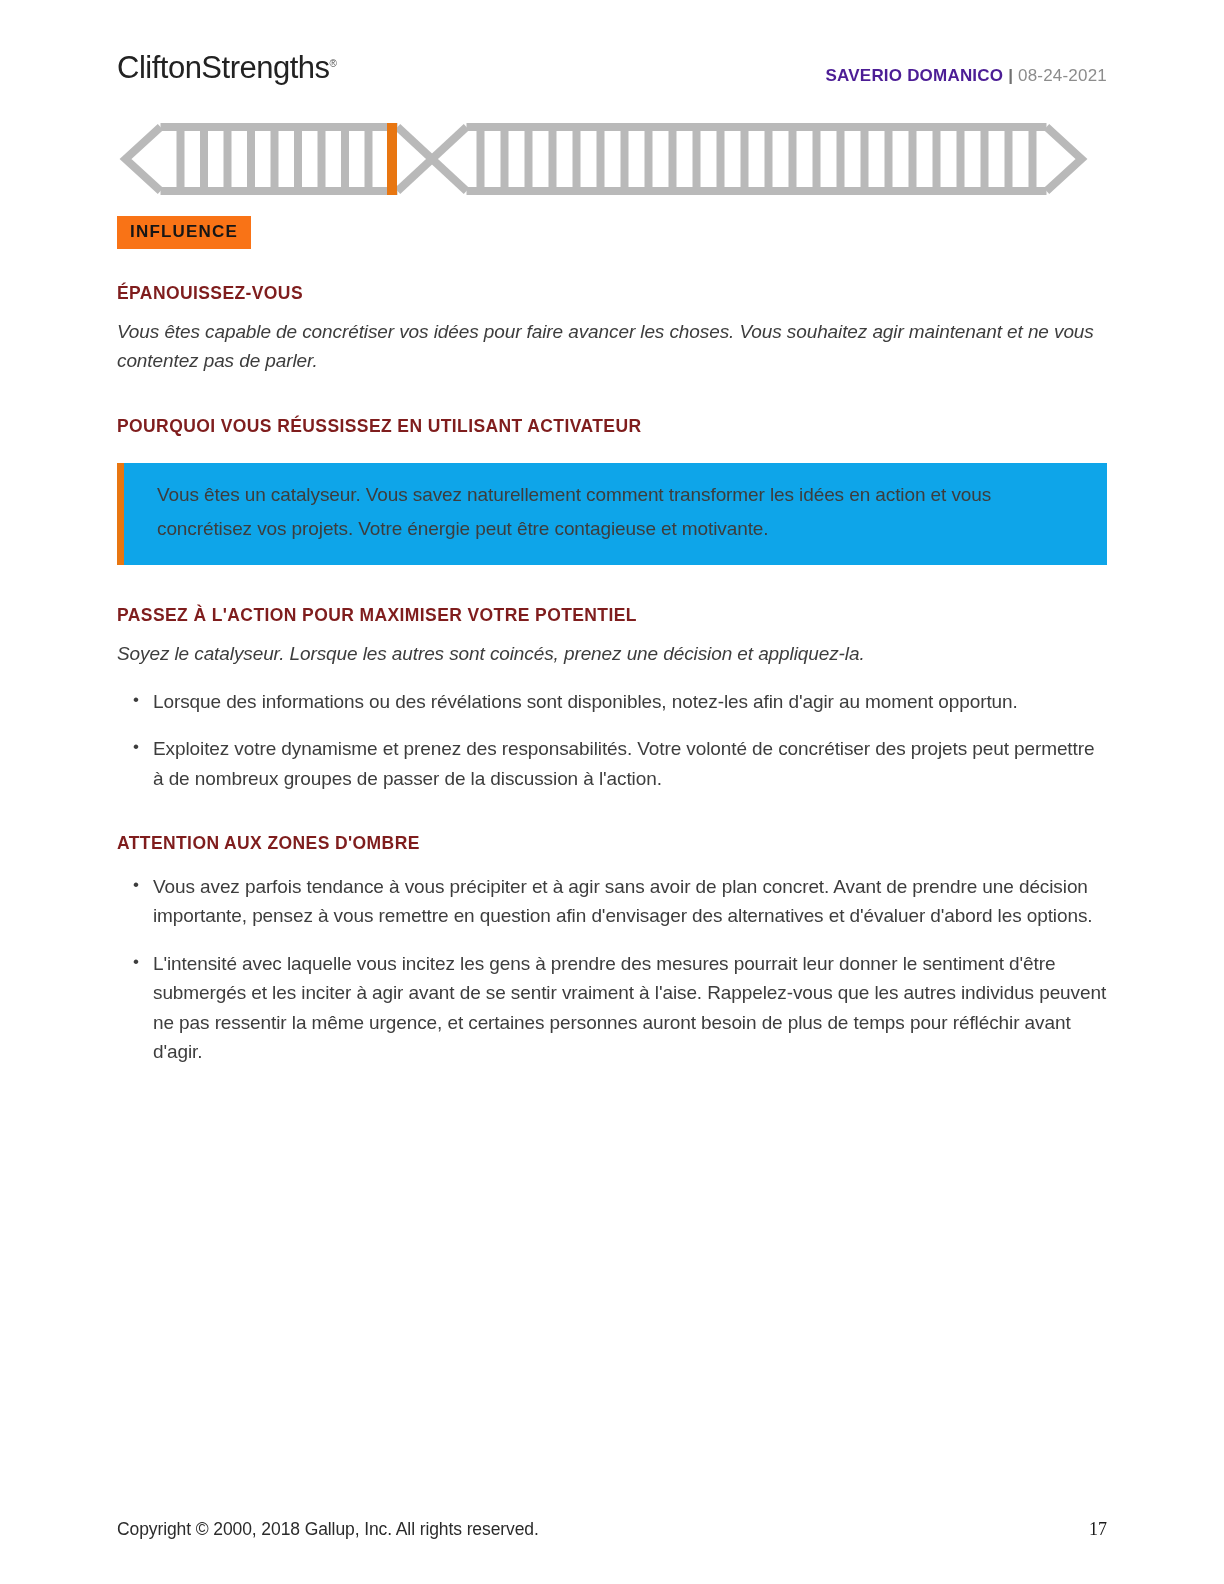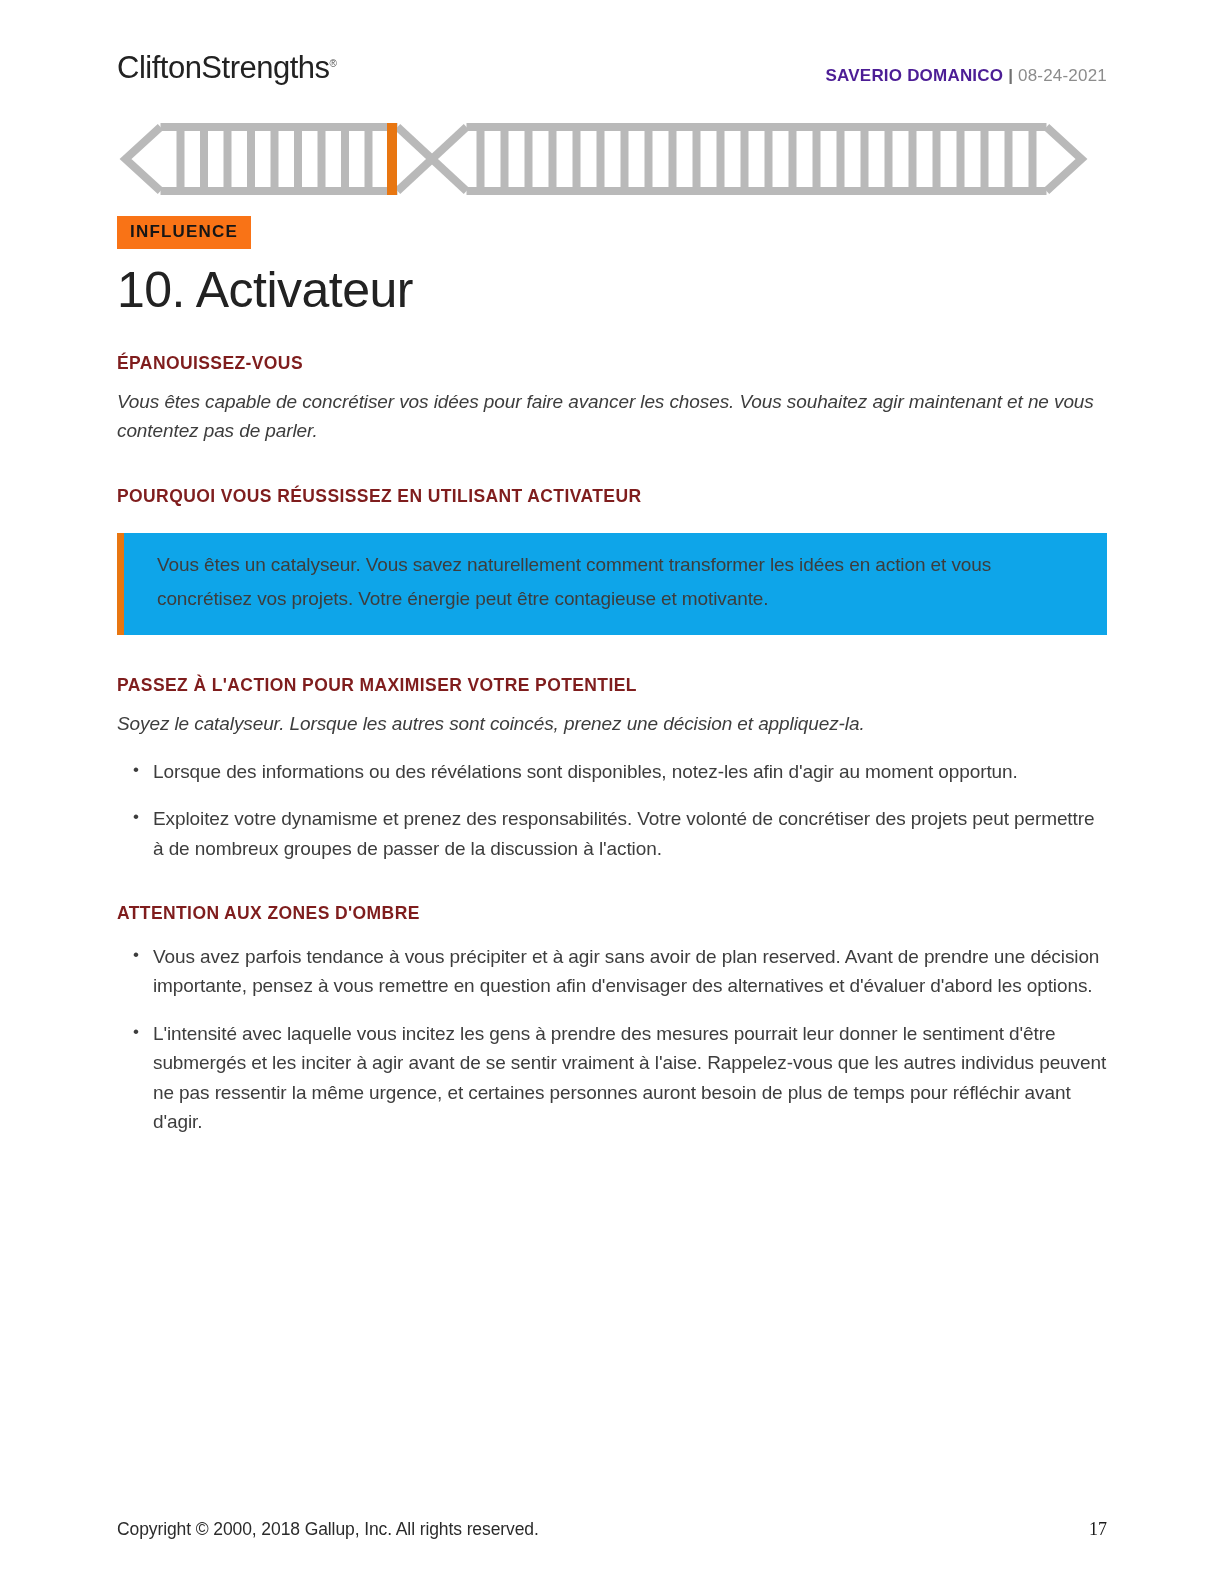--- a/index.html
+++ b/index.html
@@ -178,40 +178,39 @@
         <path d="M866 10 V74" stroke="#b9b9b9" stroke-width="8" fill="none"></path>
         <path d="M890 10 V74" stroke="#b9b9b9" stroke-width="8" fill="none"></path>
         <path d="M914 10 V74" stroke="#b9b9b9" stroke-width="8" fill="none"></path>
       </svg>
   </div>
 
   <div>
     <span class="badge">INFLUENCE</span>
   </div>
 
-  <h1 class="title">10. Activateur</h1>
 
   <h2 class="sec-heading first">ÉPANOUISSEZ-VOUS</h2>
   <p class="body-text">Vous êtes capable de concrétiser vos idées pour faire avancer les choses. Vous souhaitez agir maintenant et ne vous contentez pas de parler.</p>
 
   <h2 class="sec-heading">POURQUOI VOUS RÉUSSISSEZ EN UTILISANT ACTIVATEUR</h2>
   <div class="quote-box">
     <p>Vous êtes un catalyseur. Vous savez naturellement comment transformer les idées en action et vous concrétisez vos projets. Votre énergie peut être contagieuse et motivante.</p>
   </div>
 
   <h2 class="sec-heading">PASSEZ À L'ACTION POUR MAXIMISER VOTRE POTENTIEL</h2>
   <p class="body-text intro-italic">Soyez le catalyseur. Lorsque les autres sont coincés, prenez une décision et appliquez-la.</p>
   <ul class="bullets">
     <li>Lorsque des informations ou des révélations sont disponibles, notez-les afin d'agir au moment opportun.</li>
     <li>Exploitez votre dynamisme et prenez des responsabilités. Votre volonté de concrétiser des projets peut permettre à de nombreux groupes de passer de la discussion à l'action.</li>
   </ul>
 
   <h2 class="sec-heading">ATTENTION AUX ZONES D'OMBRE</h2>
   <ul class="bullets">
-    <li>Vous avez parfois tendance à vous précipiter et à agir sans avoir de plan reserved. Avant de prendre une décision importante, pensez à vous remettre en question afin d'envisager des alternatives et d'évaluer d'abord les options.</li>
+    <li>Vous avez parfois tendance à vous précipiter et à agir sans avoir de plan concret. Avant de prendre une décision importante, pensez à vous remettre en question afin d'envisager des alternatives et d'évaluer d'abord les options.</li>
     <li>L'intensité avec laquelle vous incitez les gens à prendre des mesures pourrait leur donner le sentiment d'être submergés et les inciter à agir avant de se sentir vraiment à l'aise. Rappelez-vous que les autres individus peuvent ne pas ressentir la même urgence, et certaines personnes auront besoin de plus de temps pour réfléchir avant d'agir.</li>
   </ul>
 
 </div>
 
 <div class="footer">
   <span class="copyright">Copyright © 2000, 2018 Gallup, Inc. All rights reserved.</span>
   <span class="page-number">17</span>
 </div>
 

